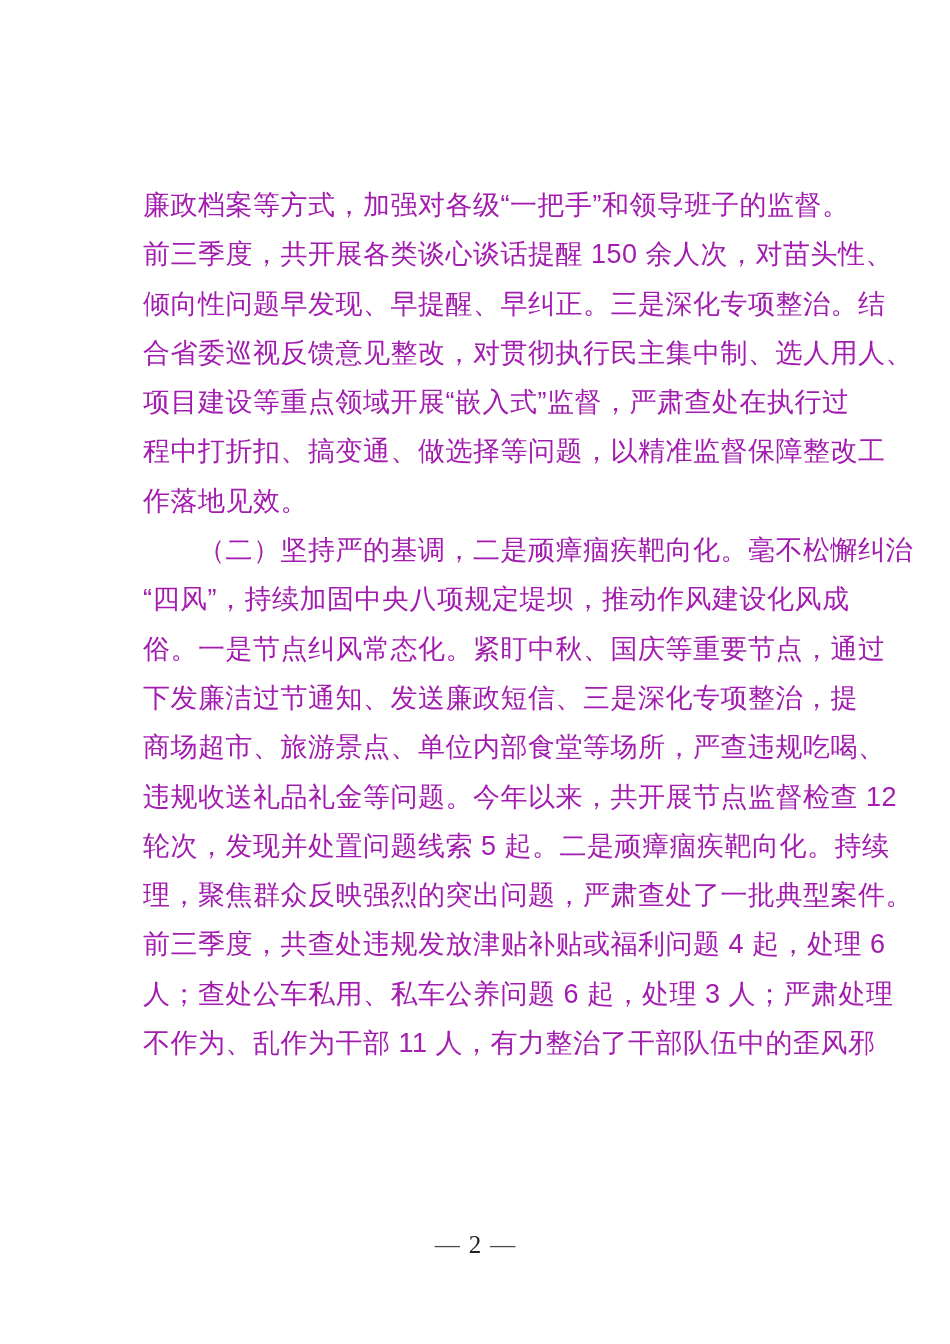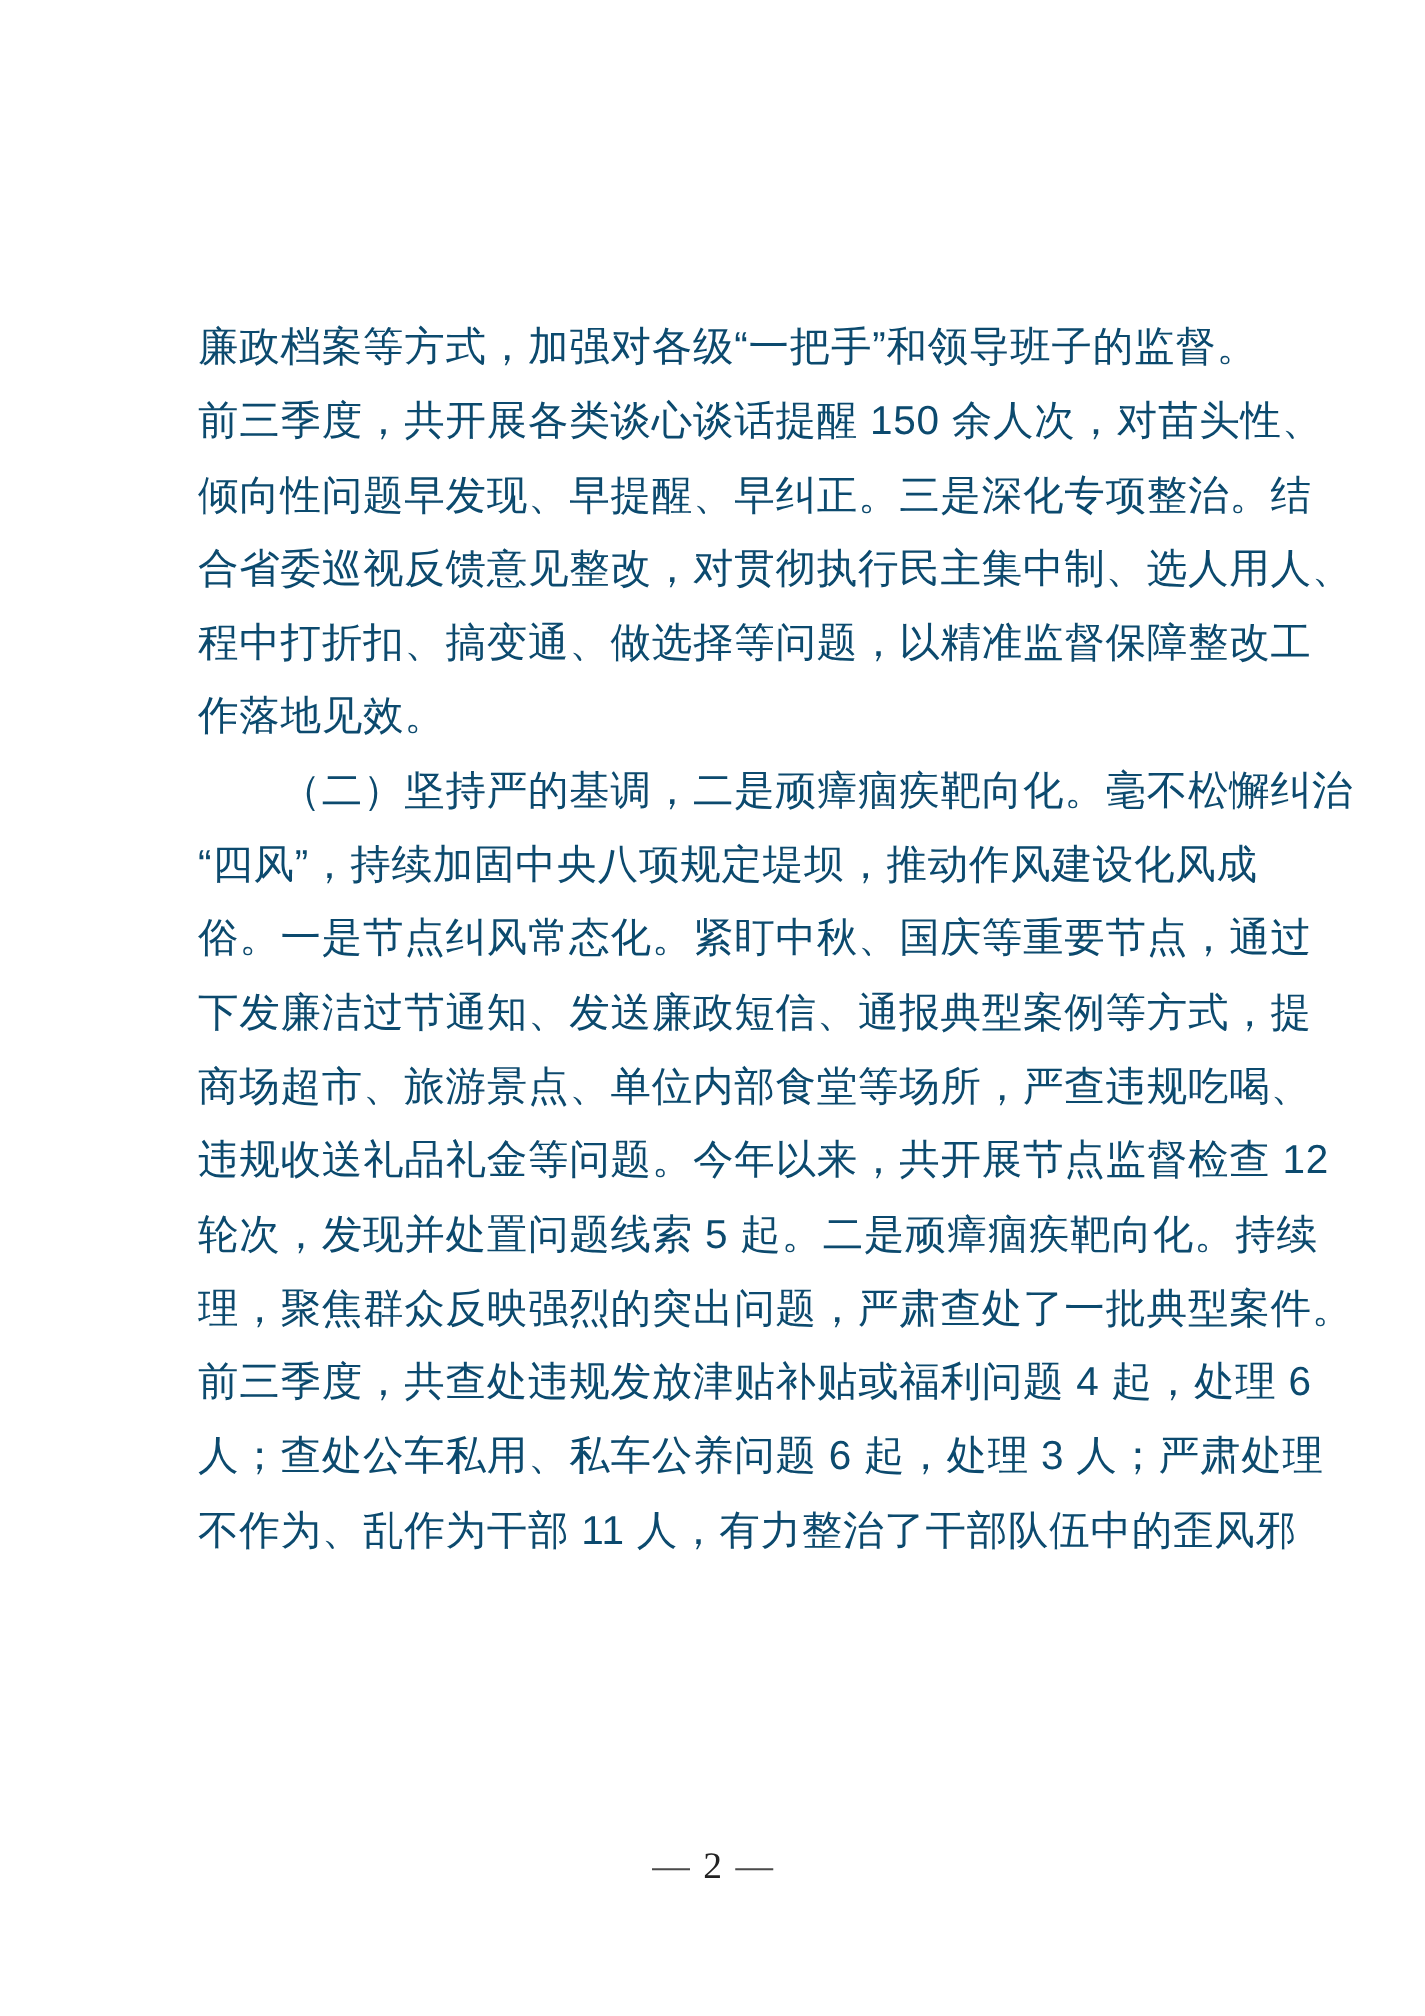--- a/index.html
+++ b/index.html
@@ -9,27 +9,26 @@
   }
   .page {
     position: relative;
     width: 950px;
     height: 1344px;
     background: #ffffff;
     overflow: hidden;
   }
   .doc-body {
     position: absolute;
-    left: 132px;
+    left: 143px;
     top: 186px;
     width: 732px;
-    color: #0c4a6e;
+    color: #a21caf;
     font-size: 27px;
     letter-spacing: 0.5px;
-    margin-top: 26px;
   }
   .line {
     height: 49.3px;
     line-height: 38px;
     white-space: nowrap;
     overflow: visible;
   }
   .line.indent {
     padding-left: 55px;
   }
@@ -55,26 +54,27 @@
 </head>
 <body>
 
 <div class="page">
 
   <div class="doc-body">
     <div class="line">廉政档案等方式，加强对各级“一把手”和领导班子的监督。</div>
     <div class="line">前三季度，共开展各类谈心谈话提醒 150 余人次，对苗头性、</div>
     <div class="line">倾向性问题早发现、早提醒、早纠正。三是深化专项整治。结</div>
     <div class="line">合省委巡视反馈意见整改，对贯彻执行民主集中制、选人用人、</div>
+    <div class="line">项目建设等重点领域开展“嵌入式”监督，严肃查处在执行过</div>
     <div class="line">程中打折扣、搞变通、做选择等问题，以精准监督保障整改工</div>
     <div class="line">作落地见效。</div>
     <div class="line indent">（二）坚持严的基调，二是顽瘴痼疾靶向化。毫不松懈纠治</div>
     <div class="line">“四风”，持续加固中央八项规定堤坝，推动作风建设化风成</div>
     <div class="line">俗。一是节点纠风常态化。紧盯中秋、国庆等重要节点，通过</div>
-    <div class="line">下发廉洁过节通知、发送廉政短信、通报典型案例等方式，提</div>
+    <div class="line">下发廉洁过节通知、发送廉政短信、三是深化专项整治，提</div>
     <div class="line">商场超市、旅游景点、单位内部食堂等场所，严查违规吃喝、</div>
     <div class="line">违规收送礼品礼金等问题。今年以来，共开展节点监督检查 12</div>
     <div class="line">轮次，发现并处置问题线索 5 起。二是顽瘴痼疾靶向化。持续</div>
     <div class="line">理，聚焦群众反映强烈的突出问题，严肃查处了一批典型案件。</div>
     <div class="line">前三季度，共查处违规发放津贴补贴或福利问题 4 起，处理 6</div>
     <div class="line">人；查处公车私用、私车公养问题 6 起，处理 3 人；严肃处理</div>
     <div class="line">不作为、乱作为干部 11 人，有力整治了干部队伍中的歪风邪</div>
   </div>
 
   <div class="page-footer">

